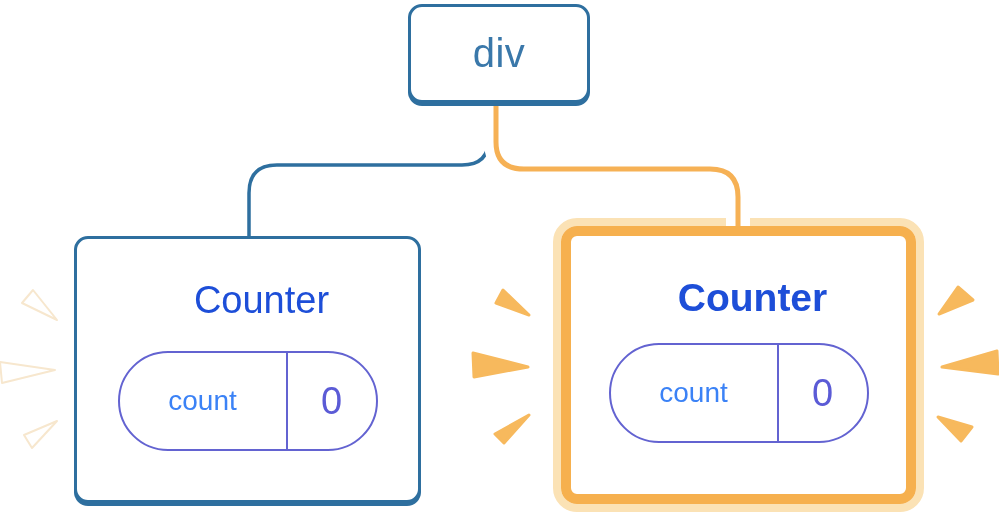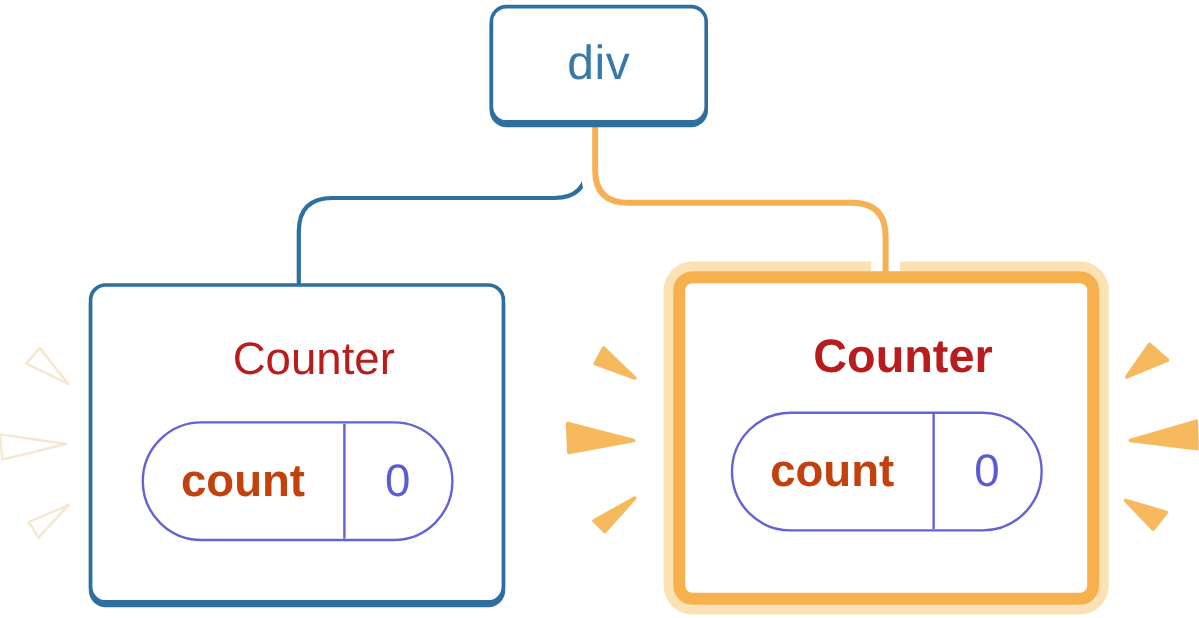--- a/index.html
+++ b/index.html
@@ -33,34 +33,34 @@
   #left-card{
     left:74px;top:236px;width:347px;height:267px;
     border:3px solid #2E6F9F;border-radius:14px;
     box-shadow:0 3px 0 #2E6F9F;
   }
   #right-card{
     left:561px;top:226px;width:355px;height:278px;
     border:10px solid #F6B04E;border-radius:16px;
   }
   .card-title{
-    font-size:38px;color:#b91c1c;font-weight:500;line-height:1;margin-left:28px;
+    font-size:38px;color:#1d4ed8;font-weight:500;line-height:1;margin-left:28px;
   }
   #left-card .card-title{margin-top:42px;}
   #right-card .card-title{margin-top:42px;font-weight:700;font-size:39px;}
 
   .pill{
     width:260px;height:100px;margin-top:32px;
     border:2.5px solid #6363D1;border-radius:50px;
     display:flex;background:#fff;overflow:hidden;
   }
   #right-card .pill{margin-top:26px;}
   .pill-key{
     flex:0 0 168px;display:flex;align-items:center;justify-content:center;
-    font-size:38px;color:#c2410c;border-right:2.5px solid #6363D1;font-weight:bold;
+    font-size:28px;color:#3b82f6;border-right:2.5px solid #6363D1;
   }
   .pill-val{
     flex:1;display:flex;align-items:center;justify-content:center;
     font-size:38px;color:#5B5BD6;
   }
 </style>
 </head>
 <body>
 
 <div id="right-glow"></div>

